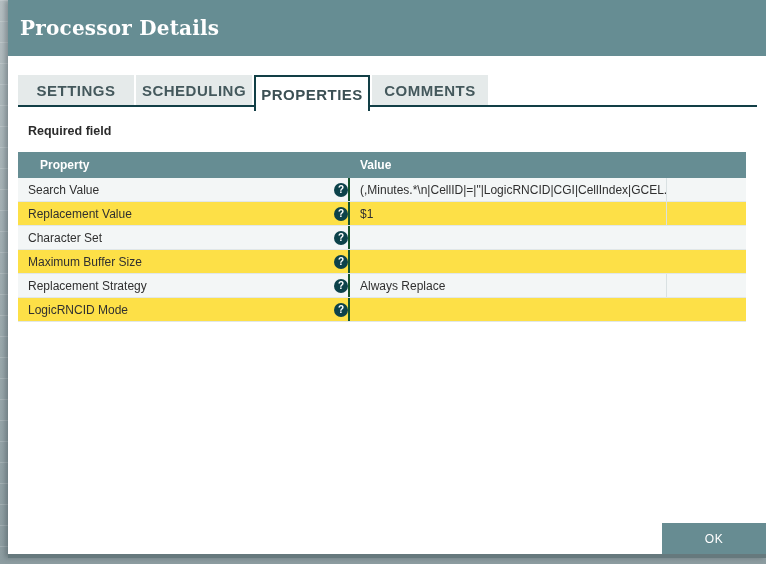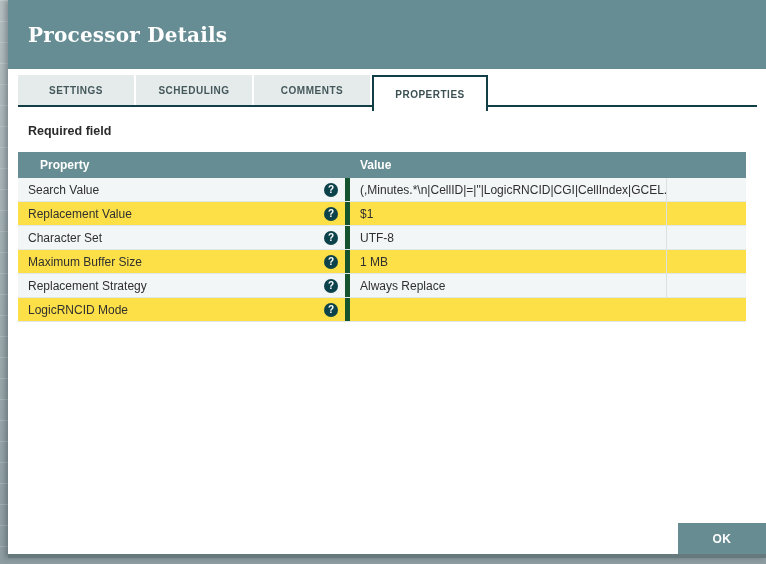--- a/index.html
+++ b/index.html
@@ -14,45 +14,45 @@
 
   
   .dialog {
     position:absolute; left:8px; top:0; width:758px; height:558px;
     background:#ffffff;
     border-bottom:4px solid #66797d;
     box-shadow:-3px 0 5px rgba(40,55,60,.35);
   }
 
   .titlebar {
-    position:absolute; left:0; top:0; right:0; height:69px;
+    position:absolute; left:0; top:0; right:0; height:56px;
     background:#668d93;
     display:flex; align-items:center;
-    padding-left:20px;
+    padding-left:12px;
   }
   .titlebar h1 {
     font-family:"DejaVu Serif", serif;
     font-size:20px; font-weight:bold; color:#ffffff;
     letter-spacing:.2px;
   }
 
   
   .tabbar {
     position:absolute; top:75px; left:10px; width:739px; height:36px;
   }
   .tabbar .underline {
     position:absolute; left:0; right:0; top:30px; height:2px;
     background:#123f46;
   }
   .tabs { display:flex; gap:2px; position:relative; }
   .tab {
     width:116px; height:30px;
     background:#e5eaea;
     display:flex; align-items:center; justify-content:center;
-    font-size:10px; font-weight:bold; letter-spacing:.5px;
+    font-size:15px; font-weight:bold; letter-spacing:.5px;
     color:#44585c;
     cursor:pointer;
   }
   .tab.active {
     background:#ffffff;
     border:2px solid #123f46;
     border-bottom:none;
     height:36px;
     color:#3c5054;
     z-index:2;
@@ -75,45 +75,45 @@
   .thead .col-prop { width:332px; padding-left:22px; }
   .thead .col-val  { flex:1; padding-left:10px; }
   .trow {
     display:flex; height:24px; align-items:stretch;
     background:#fde047;
     border-bottom:1px solid #e1e7e8;
   }
   .trow:nth-child(even) { background:#f3f6f6; }
   .cell { display:flex; align-items:center; }
   .cell-prop {
-    width:332px; padding-left:10px; padding-right:7px;
-    border-right:5px solid #14532d;
+    width:332px; padding-left:10px; 
+    border-right:2px solid #14532d;
   }
   .cell-val {
     width:317px; padding-left:10px; padding-right:6px;
     border-right:1px solid #d9e1e2;
     white-space:nowrap; overflow:hidden;
   }
   .cell-extra { flex:1; }
   .prop-name { white-space:nowrap; }
   .help-icon {
     margin-left:auto;
     width:14px; height:14px; border-radius:50%;
     background:#0c424a; color:#ffffff;
     font-size:10px; font-weight:bold; line-height:14px; text-align:center;
     flex:0 0 14px;
     cursor:pointer;
   }
 
   
   .ok-button {
     position:absolute; right:0; bottom:0;
-    width:88px; height:31px;
+    width:104px; height:31px;
     background:#678c92; color:#ffffff;
-    font-size:12px; font-weight:bold; letter-spacing:.5px;
+    font-size:12px; font-weight:normal; letter-spacing:.5px;
     display:flex; align-items:center; justify-content:center;
     border:none; cursor:pointer;
   }
 </style>
 </head>
 <body>
 
 <div class="dialog">
 
   <div class="titlebar">
@@ -122,25 +122,25 @@
 
   <div class="tabbar">
     <div class="underline"></div>
     <div class="tabs">
       <div class="tab">
         <span>SETTINGS</span>
       </div>
       <div class="tab">
         <span>SCHEDULING</span>
       </div>
+      <div class="tab active">
+        <span>PROPERTIES</span>
+      </div>
       <div class="tab">
         <span>COMMENTS</span>
-      </div>
-      <div class="tab active">
-        <span>PROPERTIES</span>
       </div>
     </div>
   </div>
 
   <div class="required">Required field</div>
 
   <div class="ptable">
     <div class="thead">
       <div class="col-prop">Property</div>
       <div class="col-val">Value</div>
@@ -162,30 +162,28 @@
       </div>
       <div class="cell cell-val">$1</div>
       <div class="cell cell-extra"></div>
     </div>
 
     <div class="trow">
       <div class="cell cell-prop">
         <span class="prop-name">Character Set</span>
         <span class="help-icon">?</span>
       </div>
-      <div class="cell cell-val">UTF-8</div>
       <div class="cell cell-extra"></div>
     </div>
 
     <div class="trow">
       <div class="cell cell-prop">
         <span class="prop-name">Maximum Buffer Size</span>
         <span class="help-icon">?</span>
       </div>
-      <div class="cell cell-val">1 MB</div>
       <div class="cell cell-extra"></div>
     </div>
 
     <div class="trow">
       <div class="cell cell-prop">
         <span class="prop-name">Replacement Strategy</span>
         <span class="help-icon">?</span>
       </div>
       <div class="cell cell-val">Always Replace</div>
       <div class="cell cell-extra"></div>

